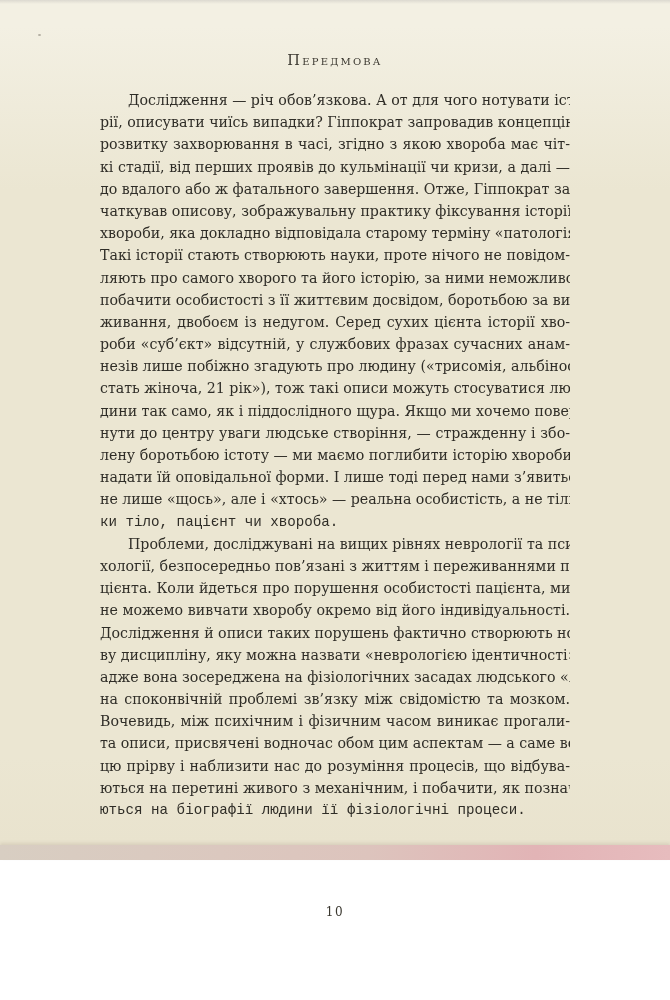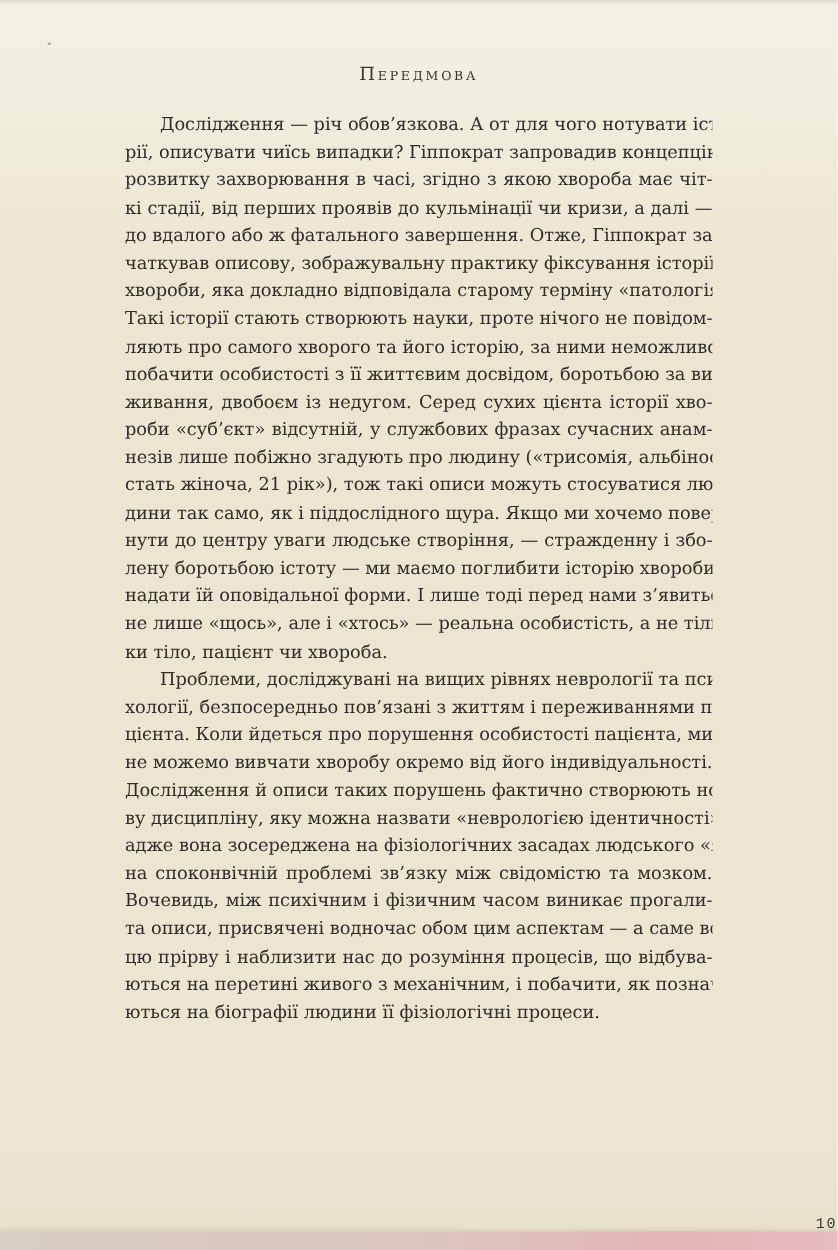--- a/index.html
+++ b/index.html
@@ -13,21 +13,21 @@
   * { margin: 0; padding: 0; box-sizing: border-box; }
   html, body { width: 670px; height: 1000px; }
   body {
     font-family: "DejaVu Serif", "Liberation Serif", serif;
     color: var(--ink);
     overflow: hidden;
   }
   .page {
     position: relative;
     width: 670px;
-    height: 1000px;
+    height: 860px;
     background:
       linear-gradient(180deg,
         var(--paper-top) 0%,
         var(--paper-top) 3%,
         var(--paper) 22%,
         var(--paper) 88%,
         #e9e3ce 98%);
   }
   .edge-top {
     position: absolute;
@@ -73,30 +73,29 @@
     height: 22.2px;
     line-height: 22.2px;
     font-size: 14.2px;
     text-align: justify;
     text-align-last: justify;
     overflow: hidden;
     white-space: nowrap;
     color: var(--ink);
   }
   .line.indent { padding-left: 28px; }
-  .line.last { text-align-last: left; }
+  .line.last { text-align-last: left; font-family: Liberation Mono, monospace; }
   .page-number {
     position: absolute;
-    top: 972px;
+    top: 905px;
     left: 0; right: 0;
-    text-align: right;
+    text-align: center;
     font-size: 12px;
     letter-spacing: 1.5px;
     color: #3a372f;
-    font-family: Liberation Mono, monospace;
   }
 </style>
 </head>
 <body>
 
 <div class="page">
   <div class="edge-top"></div>
   <div class="speck"></div>
   <div class="chapter-header">Передмова</div>
   <div class="text-body">

